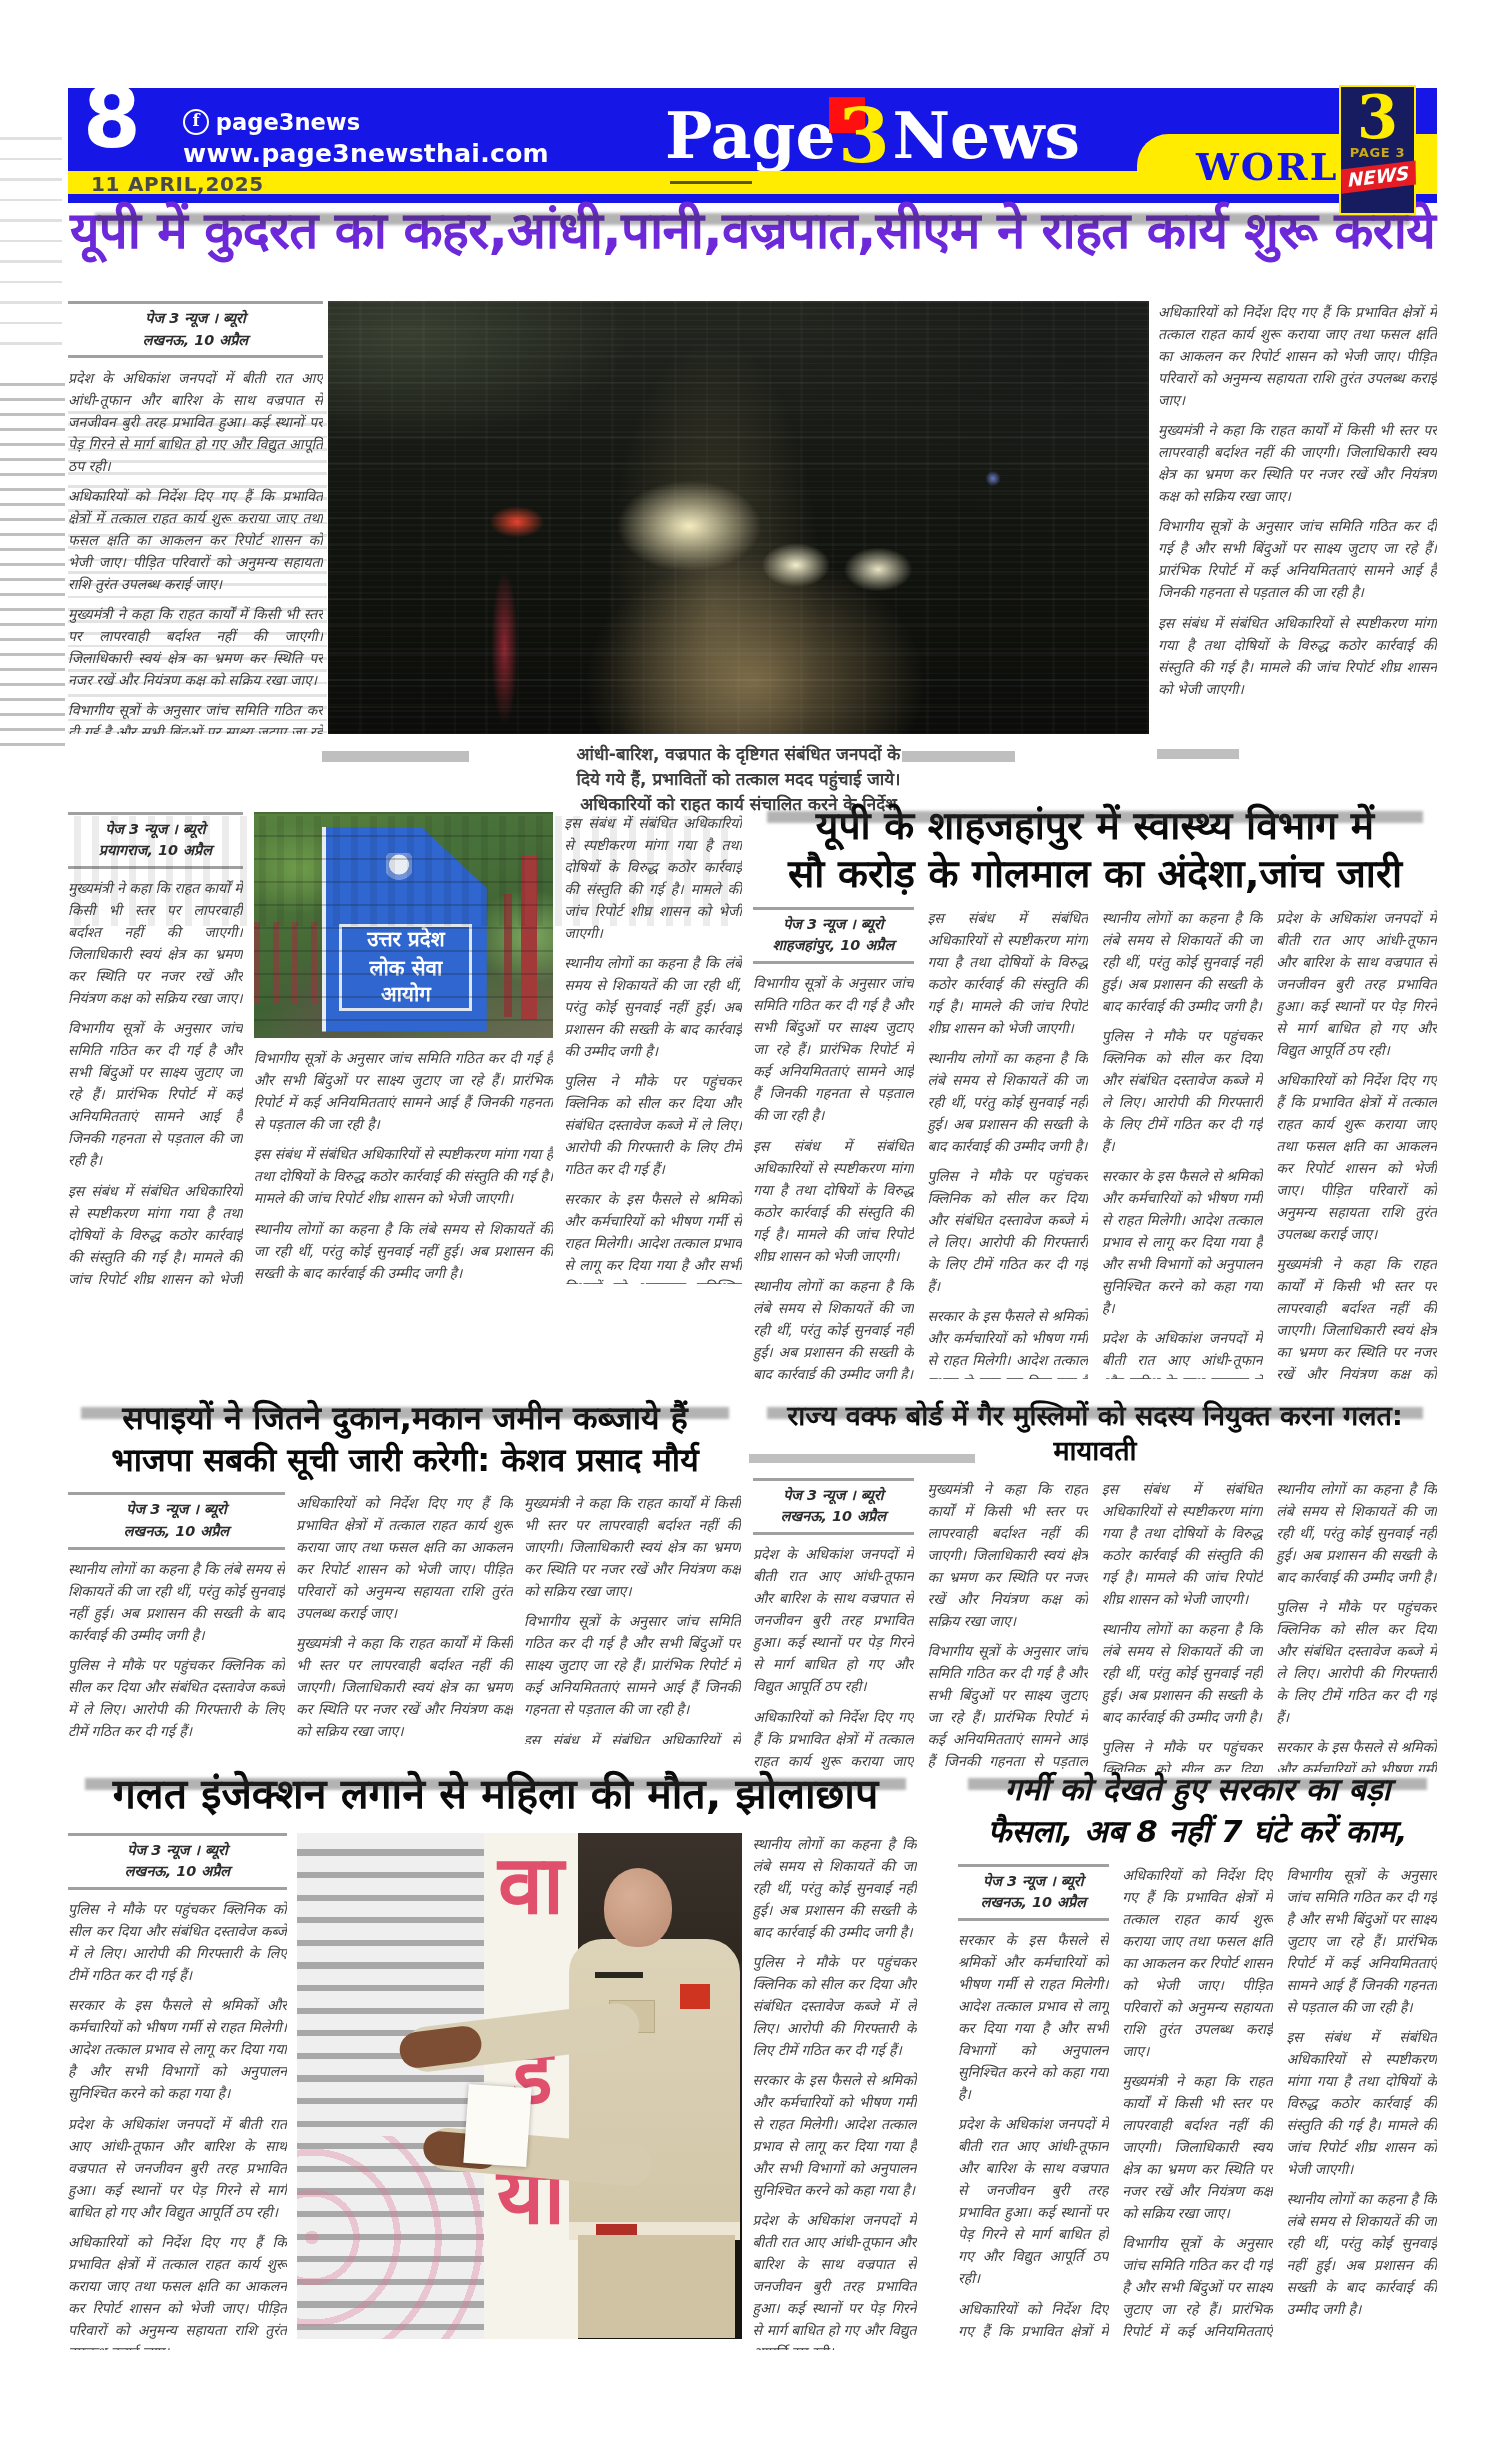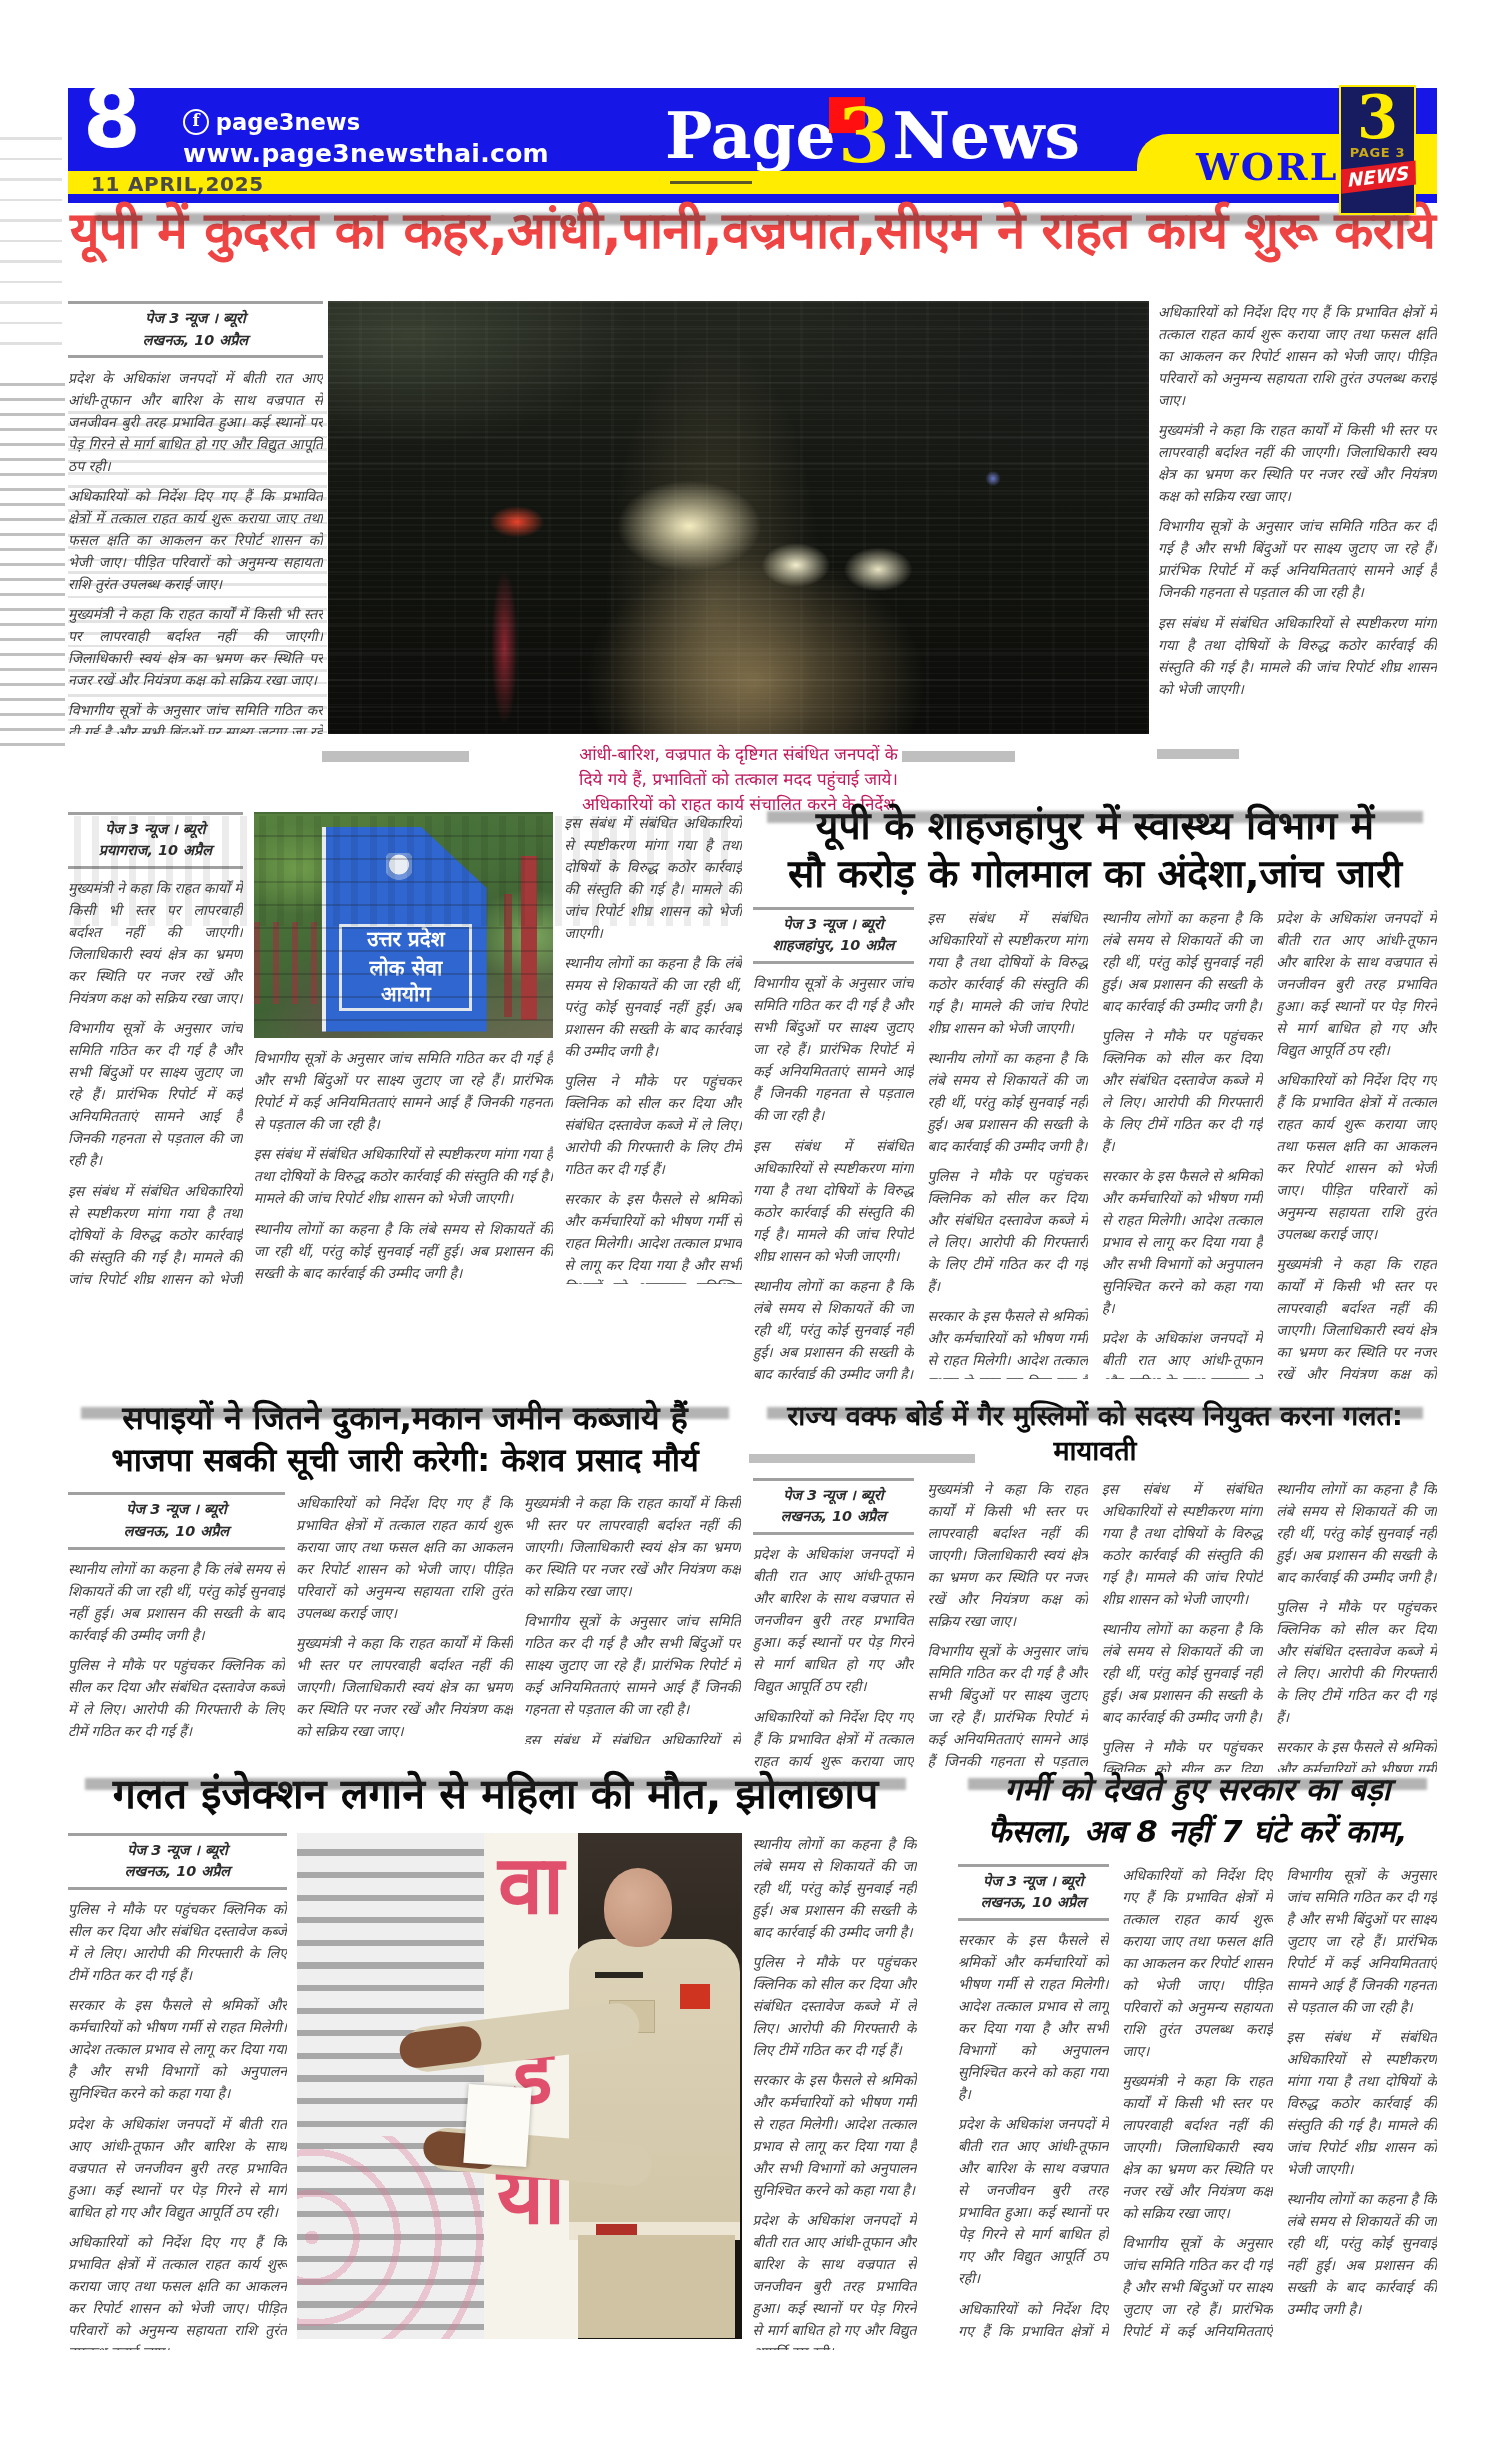--- a/index.html
+++ b/index.html
@@ -20,33 +20,33 @@
   .datedash{position:absolute;left:602px;top:9.6px;width:82px;height:3.4px;background:#333;opacity:.8;filter:blur(0.3px);}
   .bluerule{position:absolute;left:68px;top:194px;width:1369px;height:9px;background:#1616e6;}
   .worldtab{position:absolute;left:1137px;top:134px;width:300px;height:60px;background:#ffec00;border-radius:31.5px 0 0 0;}
   .worldtxt{position:absolute;left:59px;top:9.6px;color:#1616e6;font-family:"DejaVu Serif",serif;font-weight:800;font-size:38px;letter-spacing:2.1px;}
   .badge{position:absolute;left:1339px;top:85px;width:77px;height:130px;background:#171c60;border:2.1px solid #ffec00;box-sizing:border-box;text-align:center;z-index:5;}
   .badge .b3{color:#ffec00;font-size:59px;font-weight:800;line-height:1.05;font-family:"DejaVu Serif",serif;}
   .badge .bp{color:#c9a917;font-size:13px;font-weight:800;letter-spacing:0.7px;margin-top:-4.1px;}
   .badge .bn{display:inline-block;margin-top:5.5px;background:#e51c23;color:#fff;font-style:italic;font-weight:800;font-size:18.5px;padding:1.4px 6.8px;transform:rotate(-7deg) skewX(-6deg);}
 
   
-  .h-main{left:68px;top:204px;width:1369px;text-align:center;font-size:51px;font-weight:800;letter-spacing:-0.7px;color:#ef4444;line-height:1.05;margin:0;}
+  .h-main{left:68px;top:204px;width:1369px;text-align:center;font-size:51px;font-weight:800;letter-spacing:-0.7px;color:#6d28d9;line-height:1.05;margin:0;}
   .h2{margin:0;text-align:center;font-weight:800;color:#0a0a0a;}
   .scan{position:relative;}
   .scan::before{content:"";position:absolute;left:2%;right:2%;top:9px;height:11.6px;background:rgba(55,55,55,.38);filter:blur(1.4px);pointer-events:none;}
 
   
   .art{position:absolute;}
   .cols{display:flex;overflow:hidden;}
   .col{overflow:hidden;}
   .deg{font-size:14px;line-height:22px;color:#3e3e3e;text-align:justify;filter:blur(0.5px);font-style:italic;}
   .deg p,.fp{margin:0 0 8.2px 0;}
   .byl{border-top:3.4px solid #a0a0a0;border-bottom:3.4px solid #a0a0a0;padding:4.1px 1.4px;margin-bottom:8.2px;text-align:center;font-weight:700;font-size:14.4px;color:#2d2d2d;filter:blur(0.3px);line-height:1.5;}
-  .caption{position:absolute;text-align:center;font-size:17px;line-height:25px;color:#be185d;filter:blur(0.5px);font-weight:400;}
+  .caption{position:absolute;text-align:center;font-size:17px;line-height:25px;color:#404040;filter:blur(0.5px);font-weight:700;}
   .cap-line{margin:0;}
 
   
   .photo-storm{position:absolute;left:260px;top:0;width:821px;height:433px;
     background:
       radial-gradient(103px 65px at 44% 52%, rgba(255,246,200,.95), rgba(255,246,200,0) 70%),
       radial-gradient(49px 31.5px at 57% 61%, rgba(255,250,215,.95), transparent 70%),
       radial-gradient(49px 31.5px at 67% 62%, rgba(255,250,215,.9), transparent 70%),
       radial-gradient(38px 22px at 23% 51%, rgba(255,70,45,.9), transparent 72%),
       radial-gradient(19px 110px at 21.5% 80%, rgba(255,55,80,.5), transparent 70%),

